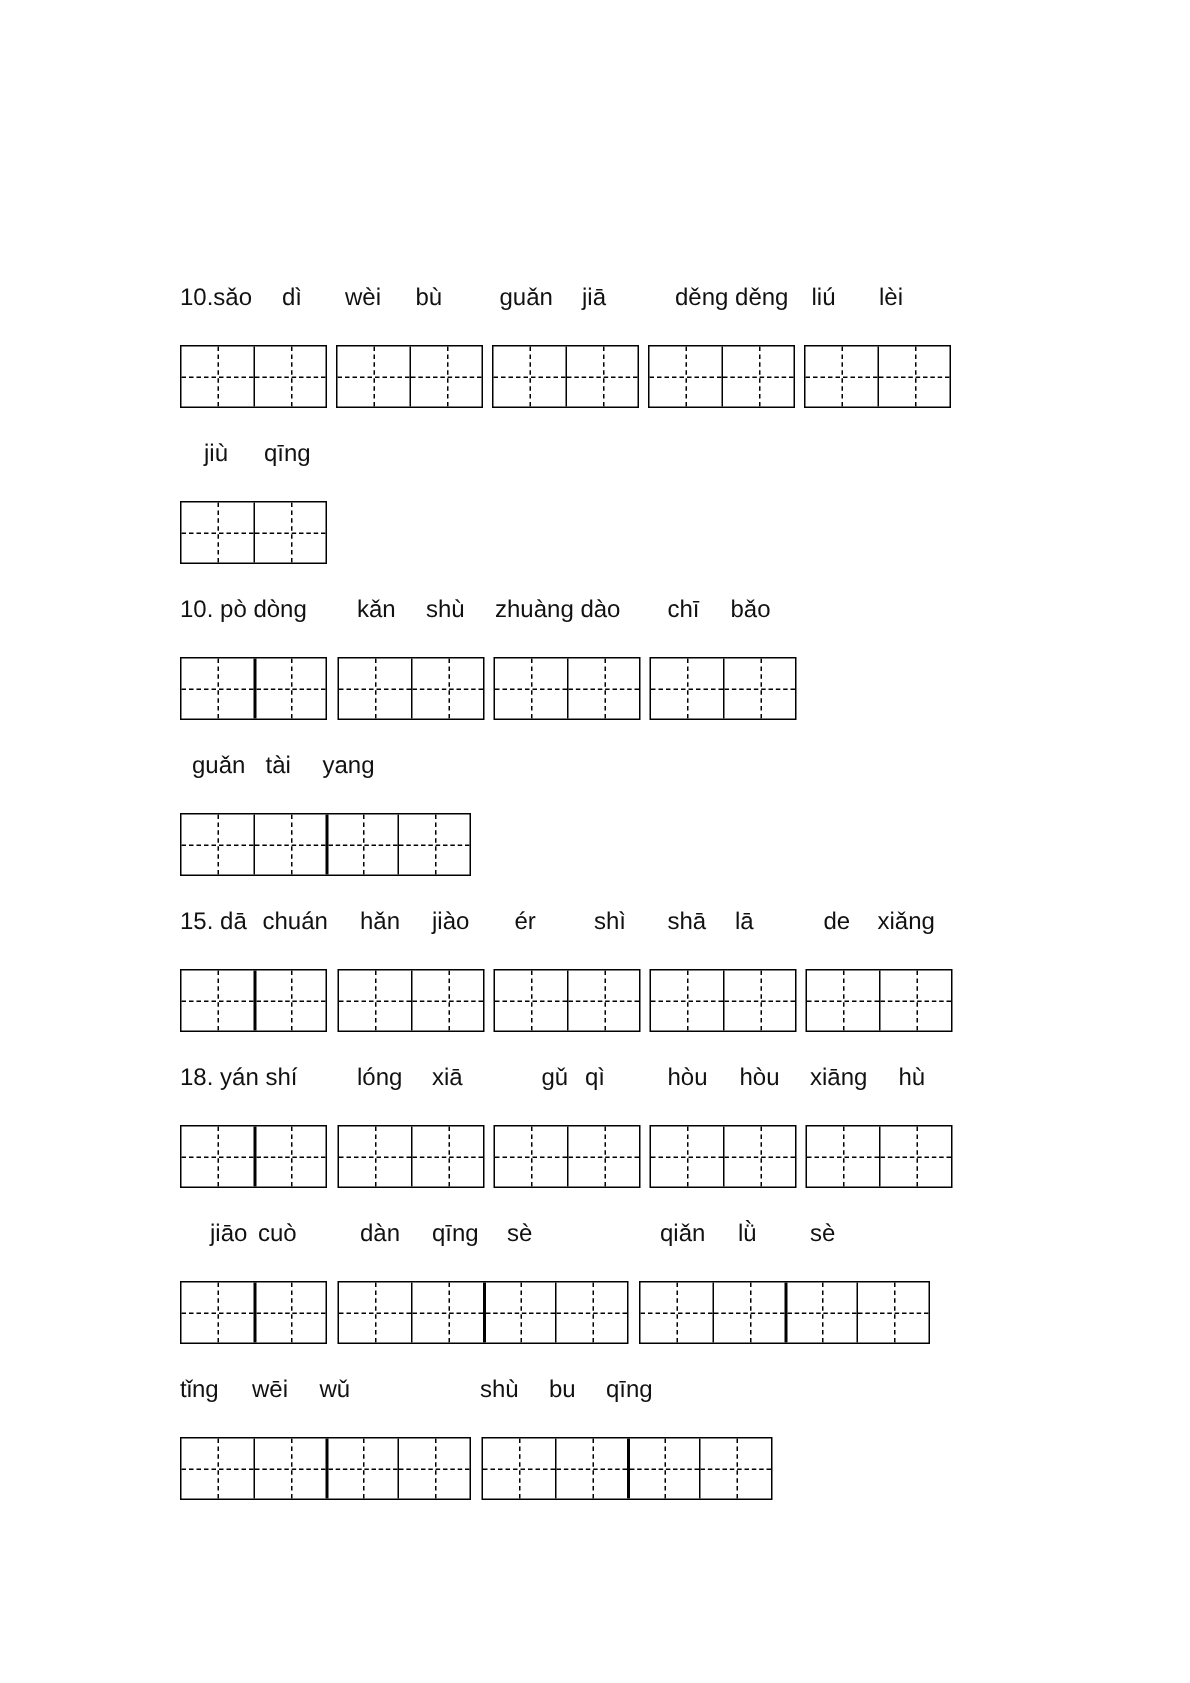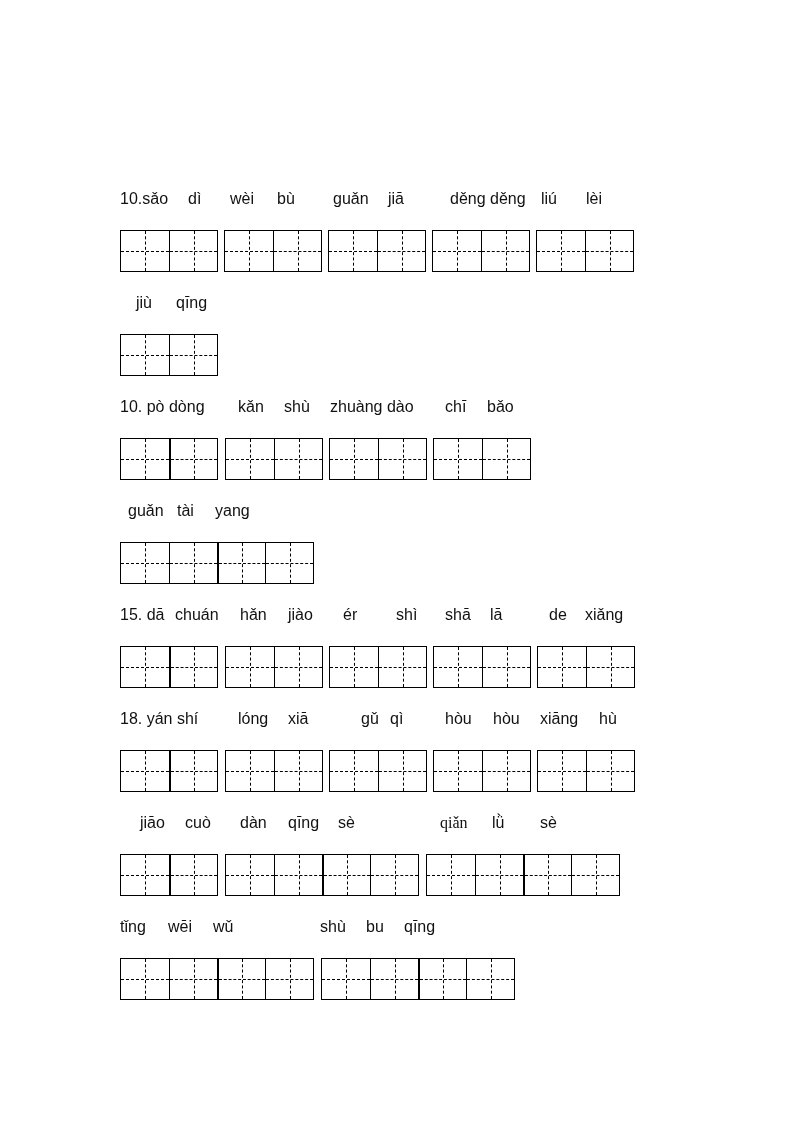--- a/index.html
+++ b/index.html
@@ -163,25 +163,25 @@
         <div class="cell"></div>
         <div class="cell"></div>
       </div>
       <div class="grp" style="left: 417px;">
         <div class="cell"></div>
         <div class="cell"></div>
       </div>
     </div>
     <div class="line" style="top: 814px;">
       <span class="w" style="left: 20px; text-align: center;">jiāo</span>
-      <span class="w" style="left: 65px;">cuò</span>
+      <span class="w" style="left: 52px;">cuò</span>
       <span class="w" style="left: 120px;">dàn</span>
       <span class="w" style="left: 168px;">qīng</span>
       <span class="w" style="left: 218px;">sè</span>
-      <span class="w" style="left: 320px; font-family: Liberation Serif, serif;">qiǎn</span>
+      <span class="w" style="left: 320px;">qiǎn</span>
       <span class="w" style="left: 372px;">lǜ</span>
       <span class="w" style="left: 420px;">sè</span>
     </div>
     <div class="row" style="top: 854px;">
       <div class="grp" style="left: 0px;">
         <div class="cell"></div>
         <div class="cell thick"></div>
       </div>
       <div class="grp" style="left: 105px;">
         <div class="cell"></div>

